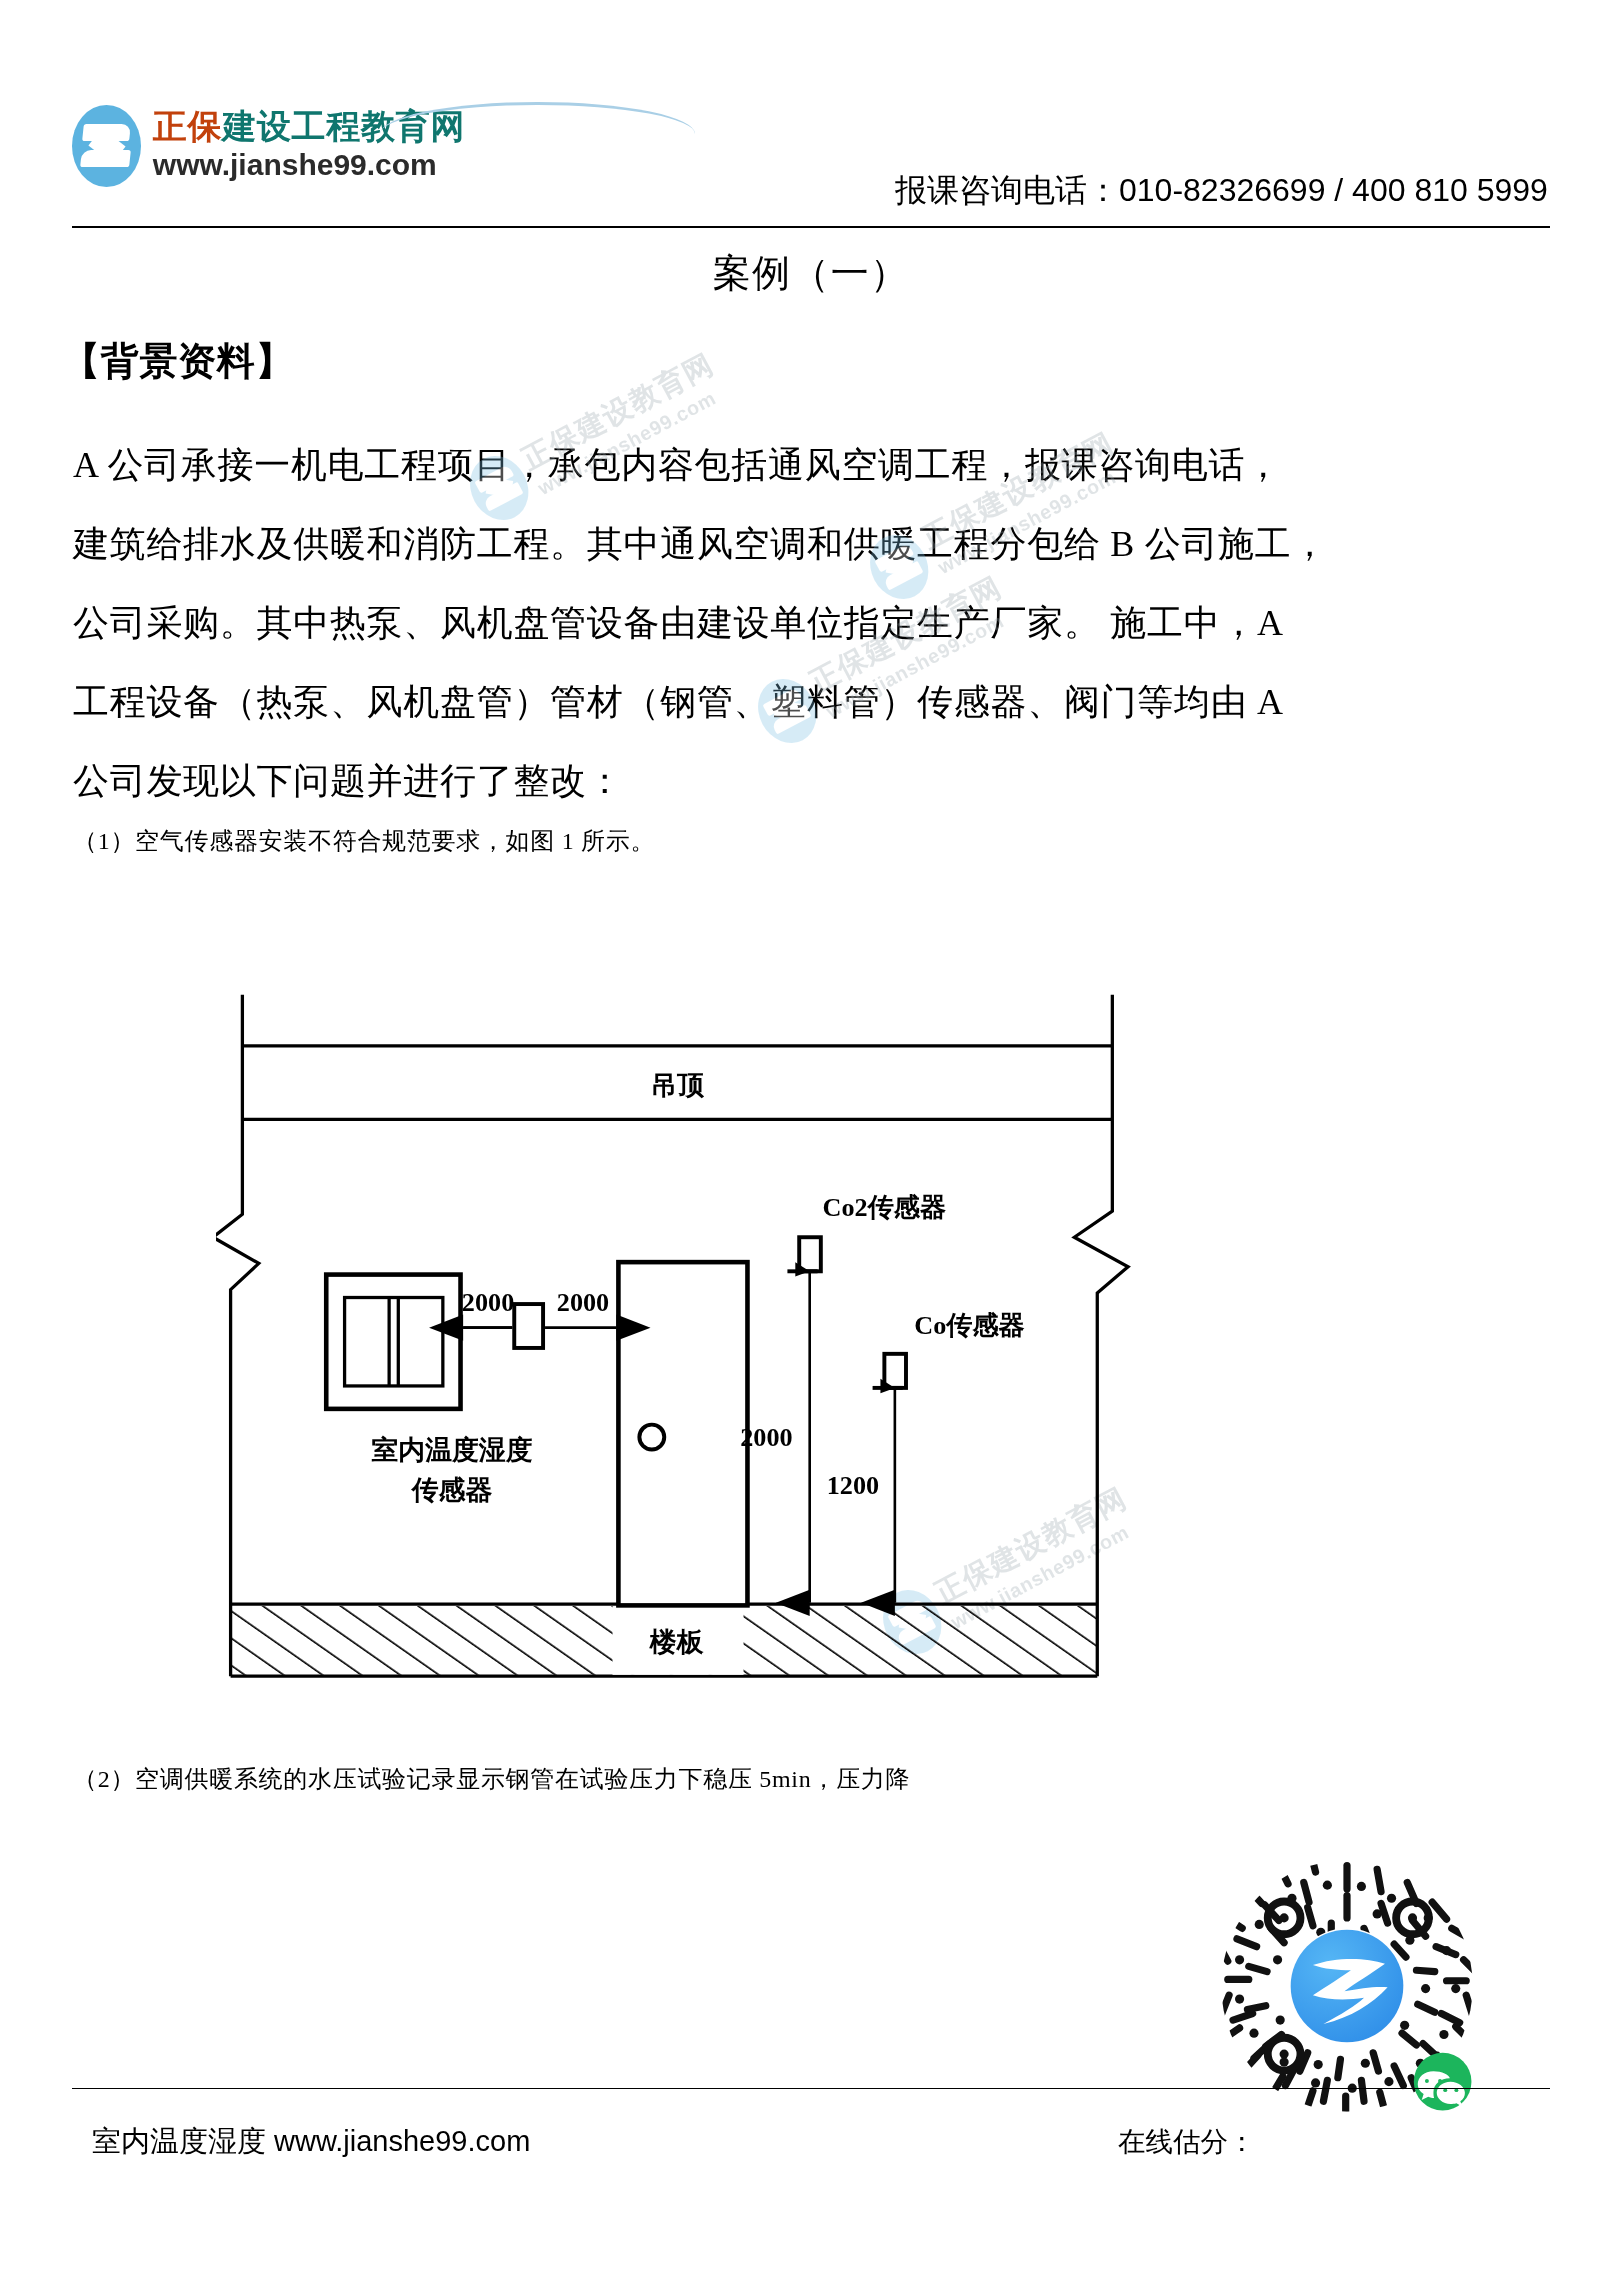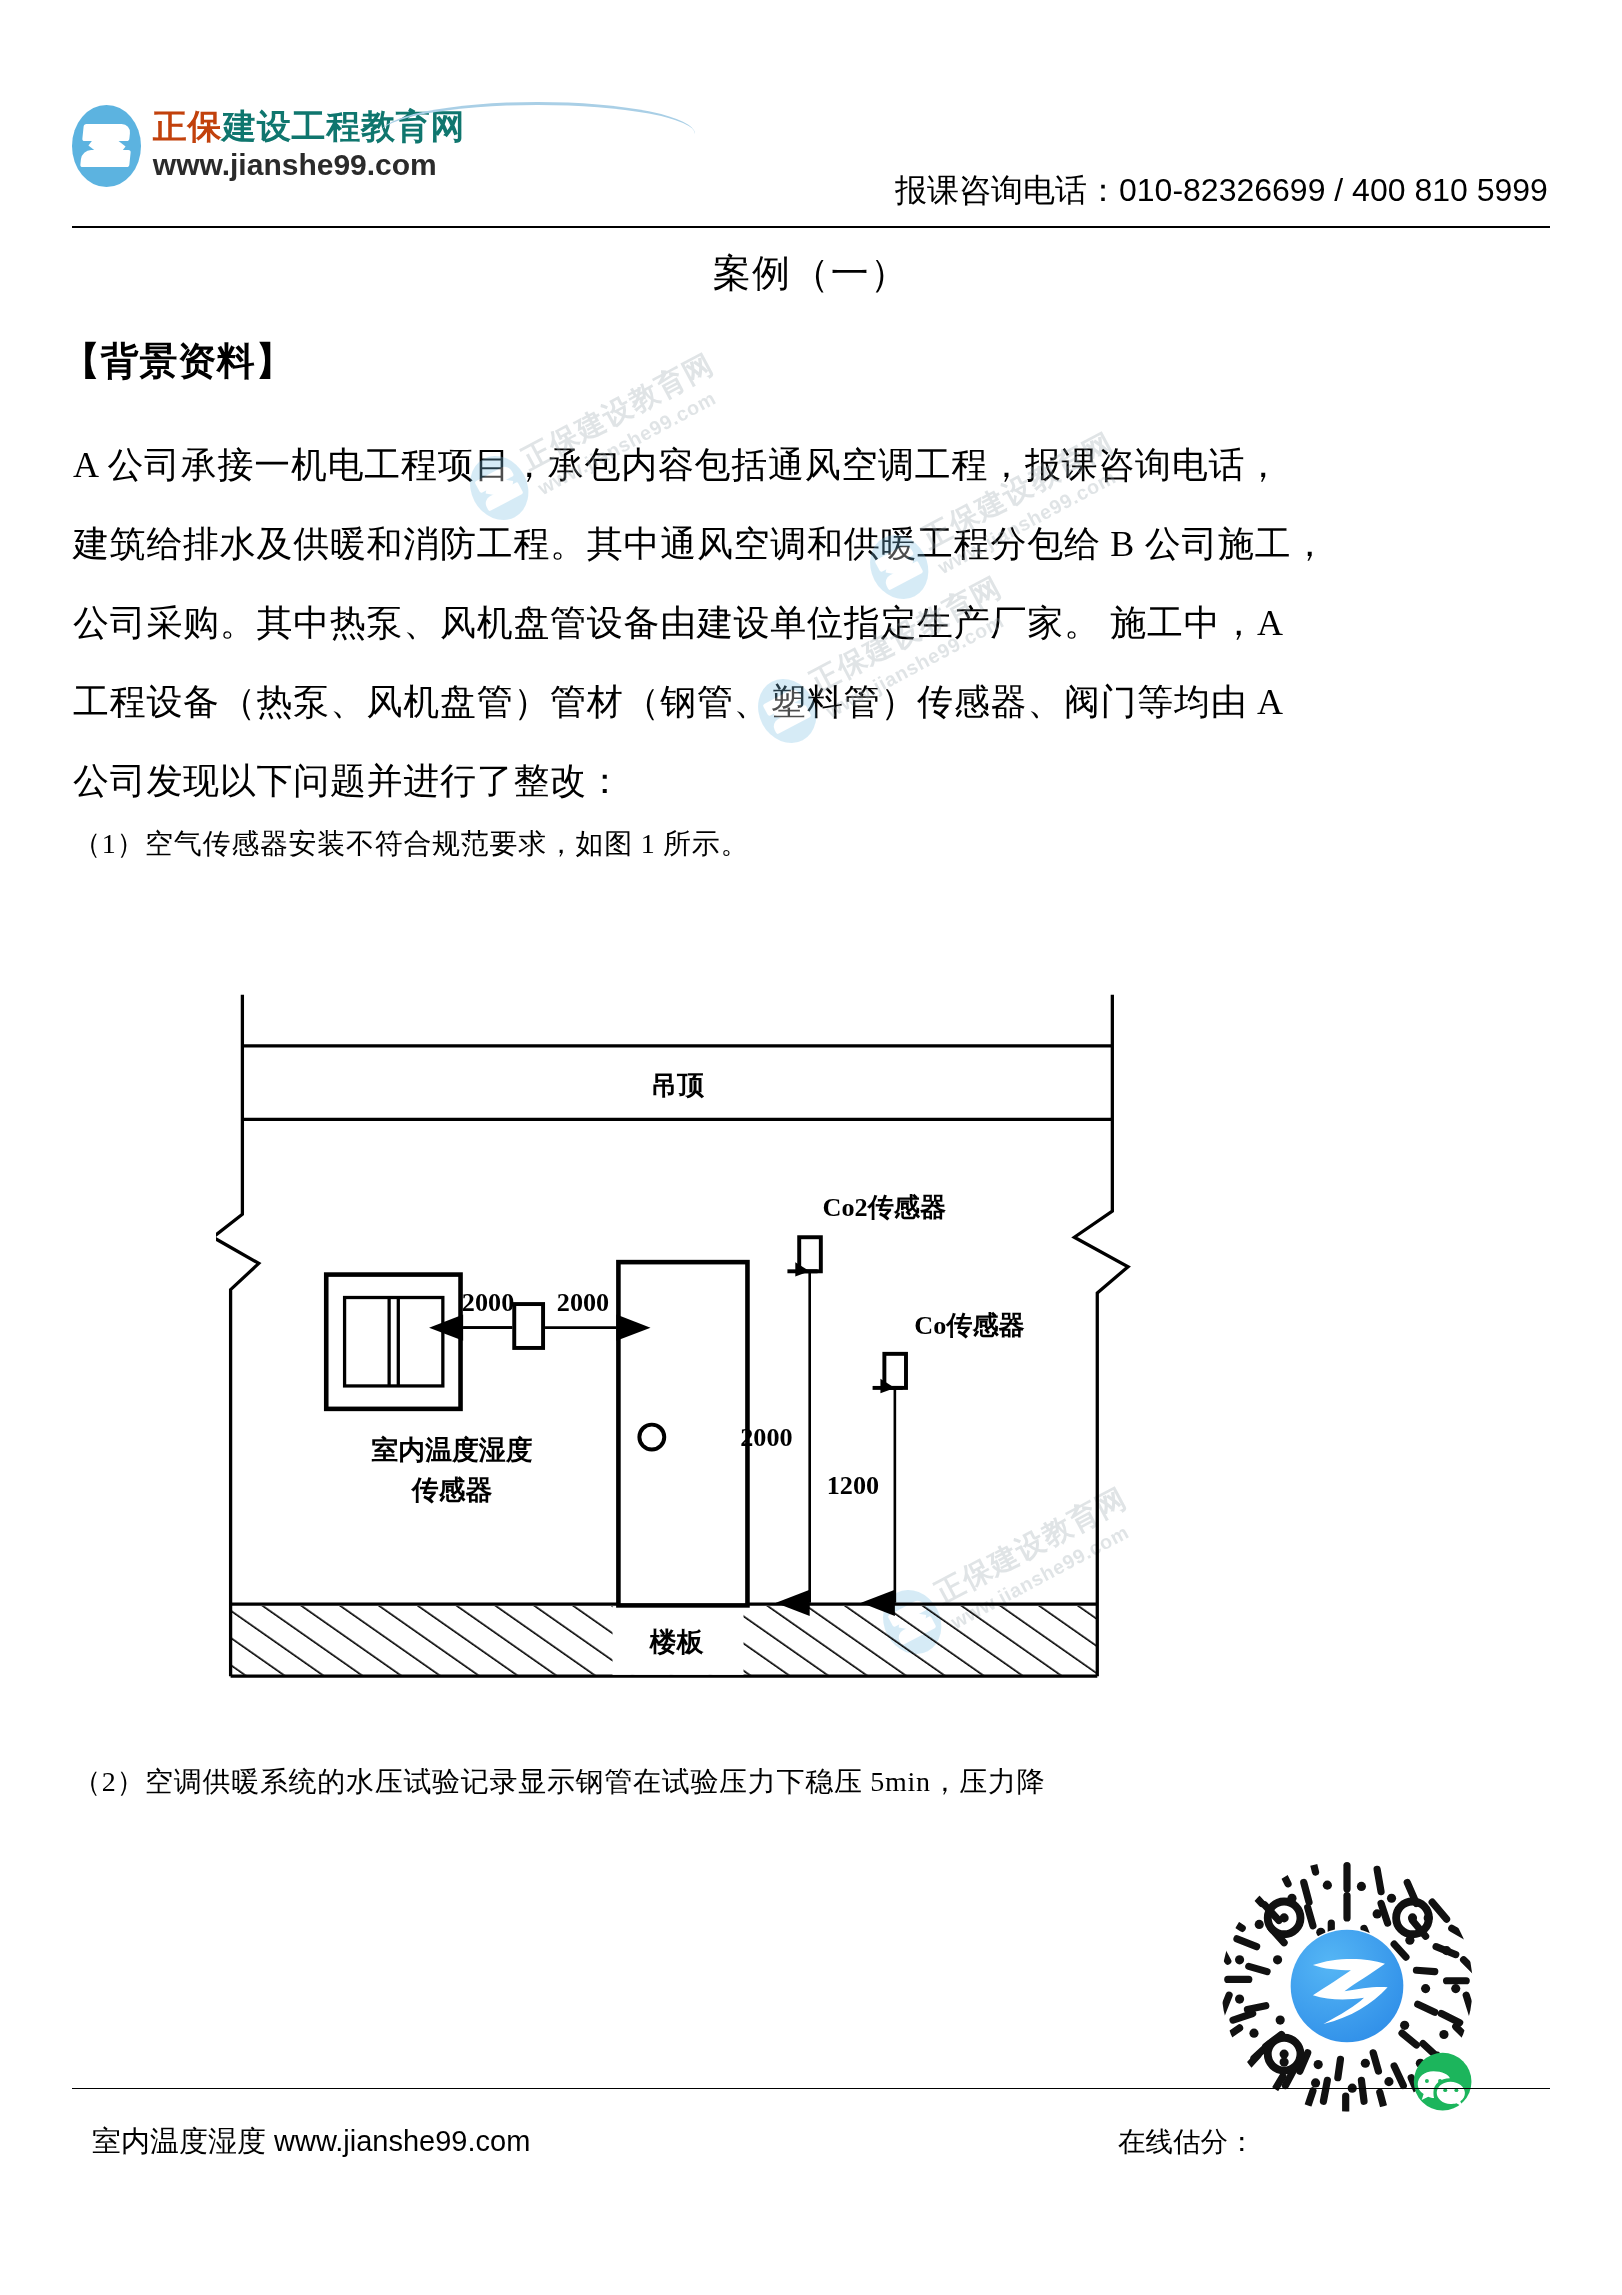--- a/index.html
+++ b/index.html
@@ -152,21 +152,21 @@
   }
   .body-line {
     font-size: 36px;
     line-height: 79px;
     letter-spacing: 0.7px;
     white-space: nowrap;
   }
   .item-line {
     position: absolute;
     left: 73px;
-    font-size: 28px;
+    font-size: 24px;
     letter-spacing: 0.7px;
     white-space: nowrap;
   }
   .item-1 { top: 825px; }
   .item-2 { top: 1763px; }
 
   
   .wm {
     position: absolute;
     transform: rotate(-28deg);

